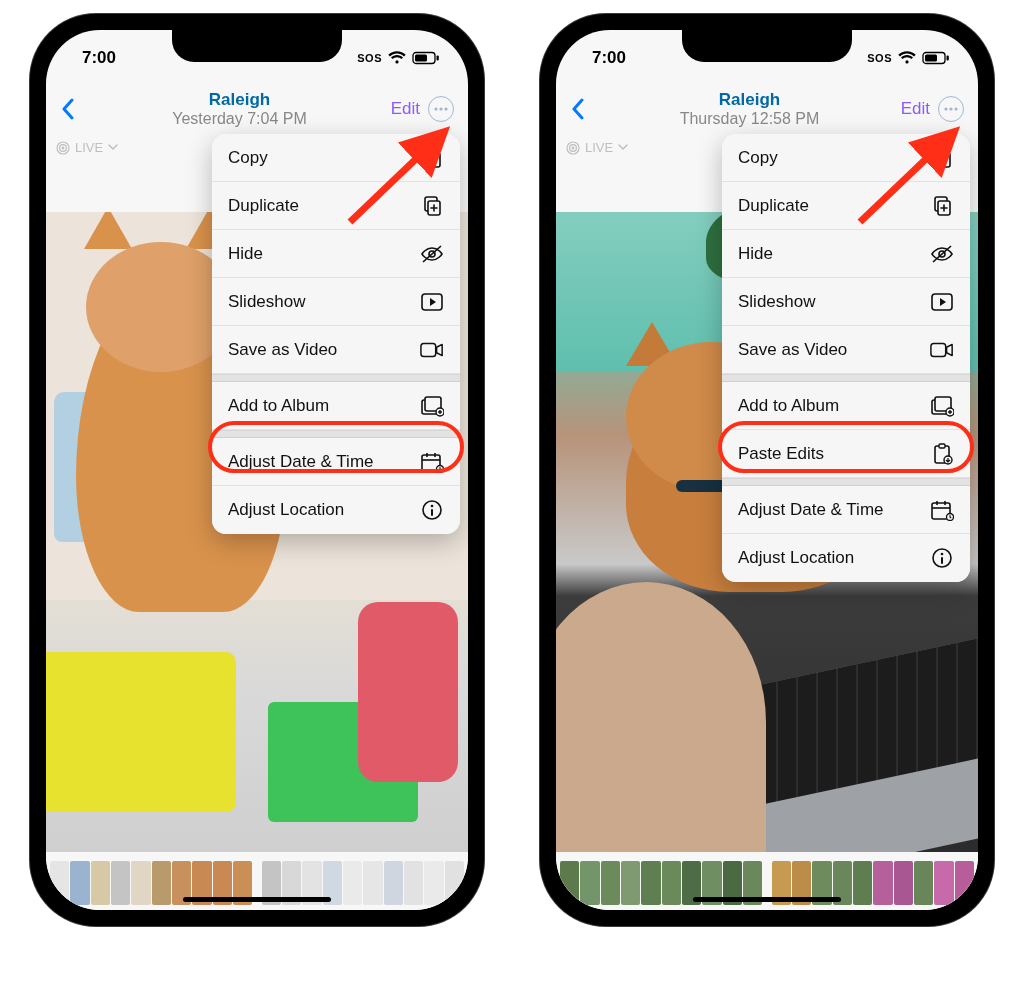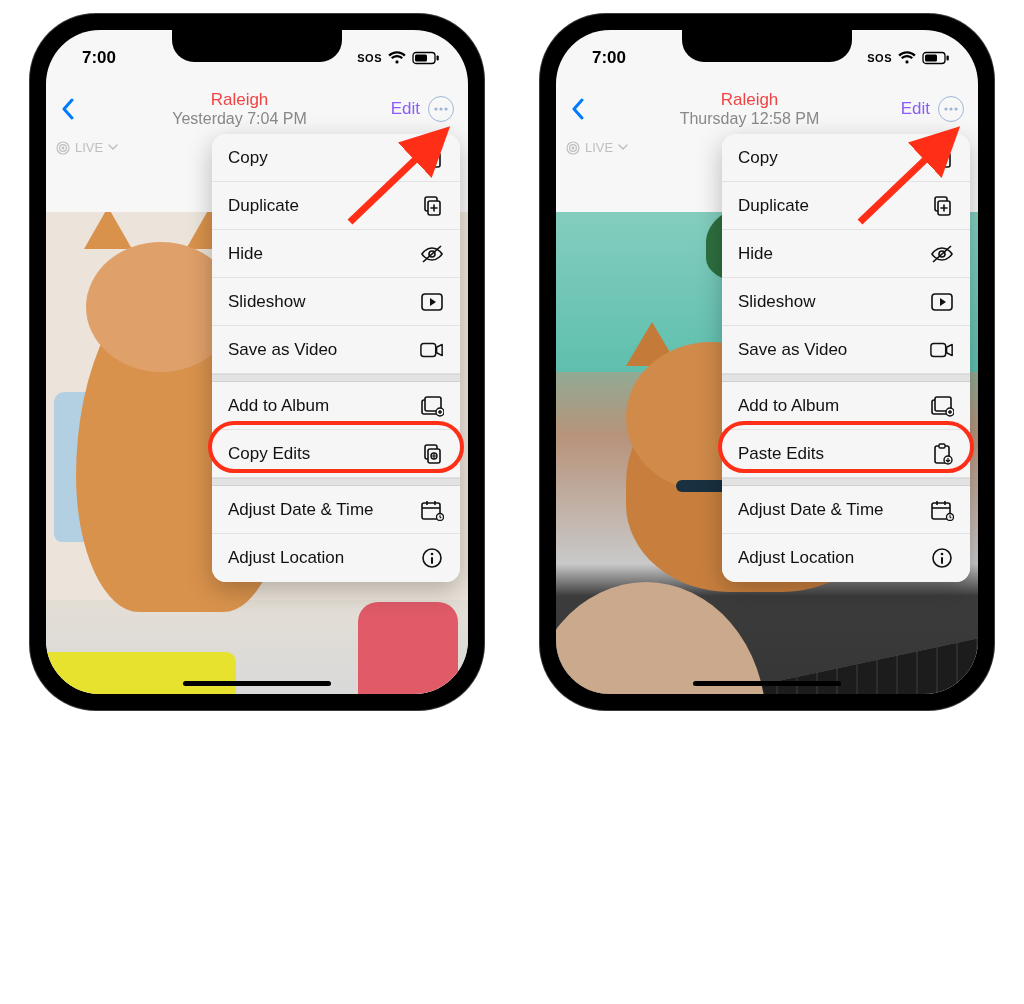--- a/index.html
+++ b/index.html
@@ -12,21 +12,21 @@
     overflow: hidden;
   }
   .phones {
     display: flex;
     gap: 56px;
     justify-content: center;
     padding-top: 14px;
   }
   .phone {
     width: 454px;
-    height: 696px;
+    height: 912px;
     background: #000;
     border-radius: 66px;
     padding: 16px;
     position: relative;
     box-shadow: 0 0 0 2px rgba(0,0,0,.12) inset, 0 0 0 1px #3b3b3b;
   }
   .phone-inner {
     width: 100%;
     height: 100%;
     background: #f7f7f7;
@@ -67,21 +67,21 @@
   .nav-bar {
     display: flex;
     align-items: center;
     justify-content: space-between;
     height: 46px;
     padding: 0 14px;
     background: #f7f7f7;
   }
   .nav-left { width: 50px; display:flex; align-items:center;}
   .nav-center { flex: 1; text-align: center; }
-  .nav-center .title { font-size: 17px; font-weight: 400; color:#ef4444;}
+  .nav-center .title { font-size: 17px; font-weight: 700; color:#0369a1;}
   .nav-center .subtitle { font-size: 16px; color: #888; }
   .nav-right { display: flex; align-items:center; gap: 8px; justify-content:flex-end; width:85px;}
   .edit-link { color: #8b5cf6; font-size: 17px; font-weight: 400; }
   .more-btn {
     width: 26px; height: 26px; border: 1.5px solid #a0b8d8; border-radius: 50%;
     display:flex; align-items:center; justify-content:center;
     color:#9fb6d2;
   }
 
   .live-badge {
@@ -347,31 +347,20 @@
             </div>
             <div class="menu-sep"></div>
             <div class="menu-item">
               <span>Add to Album</span>
               <span class="mi-icon">
                 <svg width="24" height="22" viewBox="0 0 24 22">
                   <rect x="2" y="5" width="16" height="14" rx="2" fill="none" stroke="#111" stroke-width="1.6"></rect>
                   <rect x="5" y="2" width="16" height="14" rx="2" fill="#f6f6f6" stroke="#111" stroke-width="1.6"></rect>
                   <circle cx="20" cy="17" r="4" fill="#f6f6f6" stroke="#111" stroke-width="1.4"></circle>
                   <path d="M20 15v4M18 17h4" stroke="#111" stroke-width="1.4"></path>
-                </svg>
-              </span>
-            </div>
-            <div class="menu-item">
-              <span>Copy Edits</span>
-              <span class="mi-icon">
-                <svg width="22" height="22" viewBox="0 0 22 22">
-                  <rect x="4" y="2" width="12" height="14" rx="2" fill="none" stroke="#111" stroke-width="1.6"></rect>
-                  <rect x="7" y="6" width="12" height="14" rx="2" fill="#f6f6f6" stroke="#111" stroke-width="1.6"></rect>
-                  <circle cx="13" cy="13" r="3" fill="none" stroke="#111" stroke-width="1.4"></circle>
-                  <path d="M10.5 13h5M13 10.5v5" stroke="#111" stroke-width="1.2"></path>
                 </svg>
               </span>
             </div>
             <div class="menu-sep"></div>
             <div class="menu-item">
               <span>Adjust Date &amp; Time</span>
               <span class="mi-icon">
                 <svg width="24" height="22" viewBox="0 0 24 22">
                   <rect x="2" y="4" width="18" height="16" rx="2" fill="none" stroke="#111" stroke-width="1.6"></rect>
                   <line x1="2" y1="9" x2="20" y2="9" stroke="#111" stroke-width="1.6"></line>

